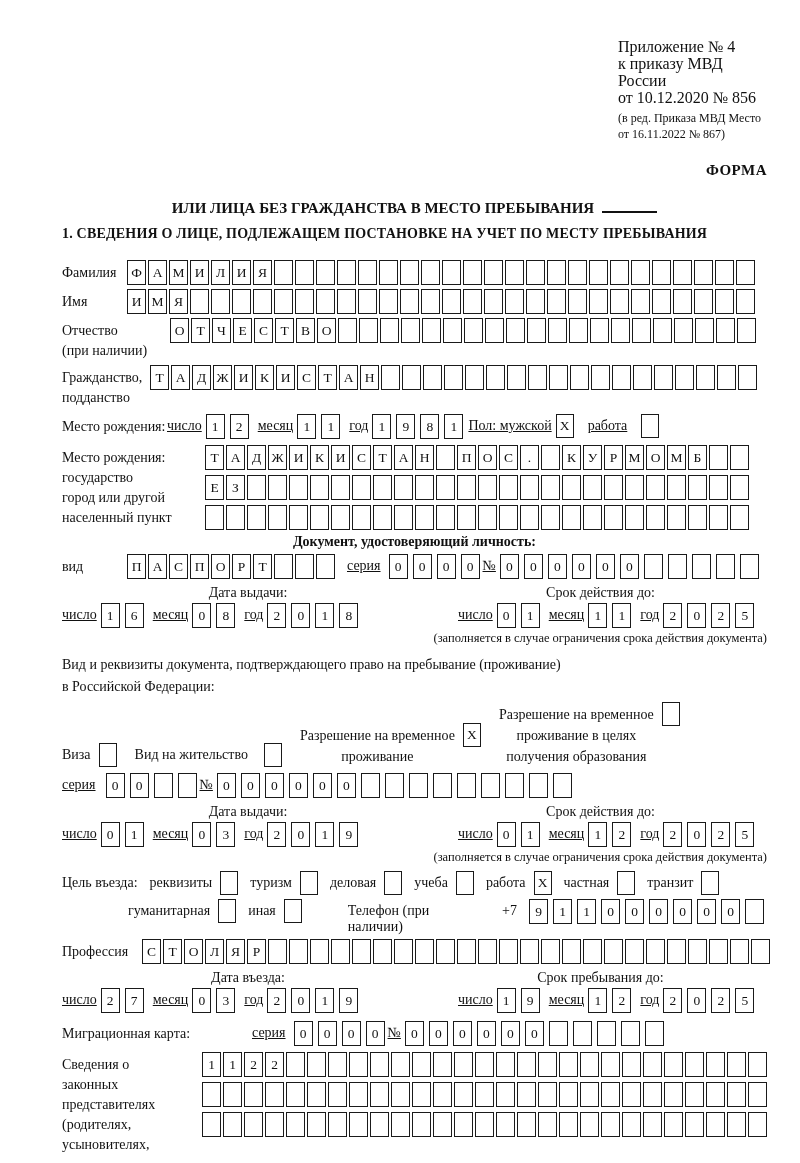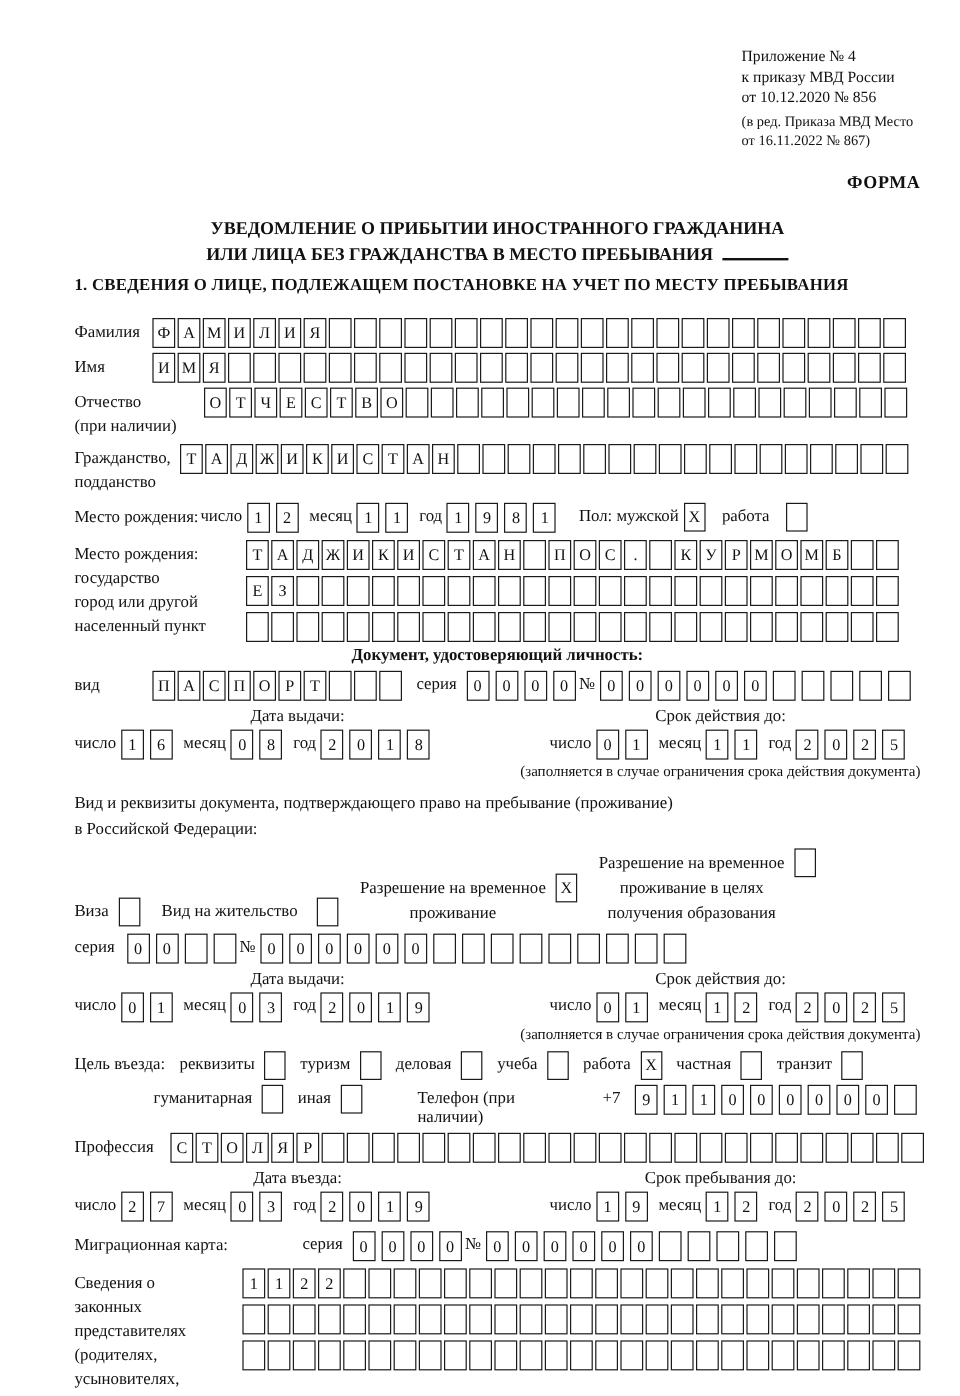--- a/index.html
+++ b/index.html
@@ -3,41 +3,41 @@
 <meta charset="utf-8">
 <style>
   * { margin:0; padding:0; box-sizing:border-box; }
   html,body { background:#ffffff; }
   body {
     width:800px; height:1163px; overflow:hidden;
     font-family:"Liberation Serif", serif;
     font-size:14px; color:#111;
     padding:38px 33px 0 62px;
   }
-  .annex { margin-left:556px; font-size:13px; line-height:17px; }
+  .annex { margin-left:556px; font-size:16px; line-height:17px; }
   .amendment { margin-left:556px; margin-top:4px; font-size:12px; line-height:16px; }
   .form-label { text-align:right; font-weight:bold; font-size:15px; margin-top:20px; letter-spacing:.5px; }
   .title { text-align:center; font-weight:bold; font-size:15px; line-height:22px; margin-top:18px; }
   .blank-line { display:inline-block; width:55px; border-bottom:2px solid #111; margin-left:8px; vertical-align:baseline; }
   .section-heading { font-weight:bold; font-size:14px; margin-top:7px; letter-spacing:.2px; }
 
   .row { display:flex; align-items:flex-start; margin-top:4px; }
   .lbl { flex:0 0 auto; padding-top:4px; line-height:18px; }
   .lbl2 { line-height:20px; padding-top:3px; }
   .boxes { display:inline-flex; gap:2px; flex-wrap:nowrap; }
   .bx {
     width:19px; height:25px; border:1.5px solid #1a1a1a;
     display:inline-flex; align-items:center; justify-content:center;
     font-size:13.5px; background:#fff; flex:0 0 auto;
   }
   .cbx { width:18px; height:24px; }
   .d .bx { margin-right:3px; }
   .w65 { width:65px; } .w108 { width:108px; } .w88 { width:88px; } .w143 { width:143px; } .w190 { width:190px; }
 
-  .dlbl { padding:4px 4px 0 0; }
+  .dlbl { padding:4px 4px 0 0;text-decoration:underline; }
   .dgroup { display:inline-flex; align-items:flex-start; }
   .dgroup .dlbl { margin-left:6px; }
   .dgroup .dlbl:first-child { margin-left:0; }
 
   .two { display:flex; margin-top:6px; }
   .two .col1 { flex:0 0 372px; }
   .two .col2 { flex:1 1 auto; }
   .dhead { text-align:center; margin-bottom:2px; }
   .small-note { font-size:12.5px; text-align:right; margin-top:3px; }
 
@@ -58,21 +58,20 @@
   <div>к приказу МВД России</div>
   <div>от 10.12.2020 № 856</div>
 </div>
 <div class="amendment">
   <div>(в ред. Приказа МВД Место</div>
   <div>от 16.11.2022 № 867)</div>
 </div>
 <div class="form-label">ФОРМА</div>
 
 <div class="title">
-  <div>УВЕДОМЛЕНИЕ О ПРИБЫТИИ ИНОСТРАННОГО ГРАЖДАНИНА</div>
   <div>
     <span>ИЛИ ЛИЦА БЕЗ ГРАЖДАНСТВА В МЕСТО ПРЕБЫВАНИЯ</span><span class="blank-line"></span>
   </div>
 </div>
 
 <div class="section-heading">1. СВЕДЕНИЯ О ЛИЦЕ, ПОДЛЕЖАЩЕМ ПОСТАНОВКЕ НА УЧЕТ ПО МЕСТУ ПРЕБЫВАНИЯ</div>
 
 <div class="row" style="margin-top:18px">
   <div class="lbl w65">Фамилия</div>
   <div class="boxes">
@@ -234,21 +233,21 @@
         <span class="bx">1</span>
       </span>
     <span class="dlbl">год</span>
     <span class="boxes d">
         <span class="bx">1</span>
         <span class="bx">9</span>
         <span class="bx">8</span>
         <span class="bx">1</span>
       </span>
   </span>
-  <span class="dlbl" style="margin-left:16px">Пол: мужской</span>
+  <span class="dlbl" style="margin-left:2px">Пол: мужской</span>
   <span class="boxes chk">
       <span class="bx cbx">X</span>
     </span>
   <span class="dlbl" style="margin-left:14px">работа</span>
   <span class="boxes chk" style="margin-left:10px">
       <span class="bx cbx"></span>
     </span>
 </div>
 
 <div class="row mt6">

